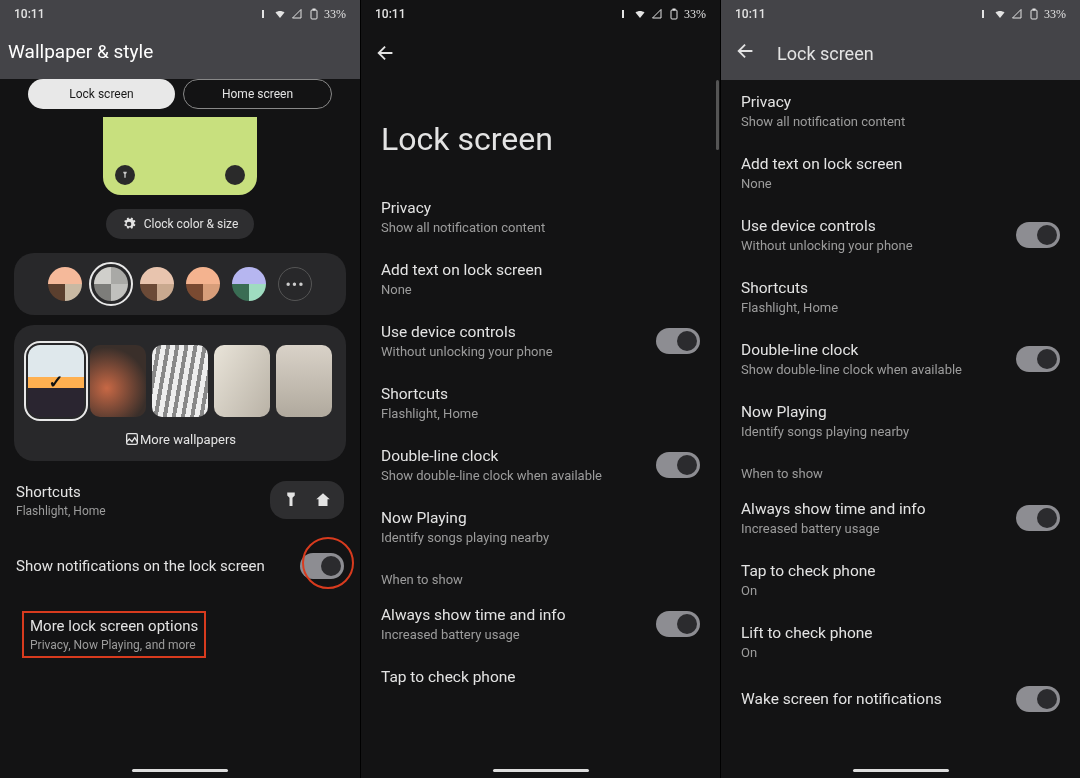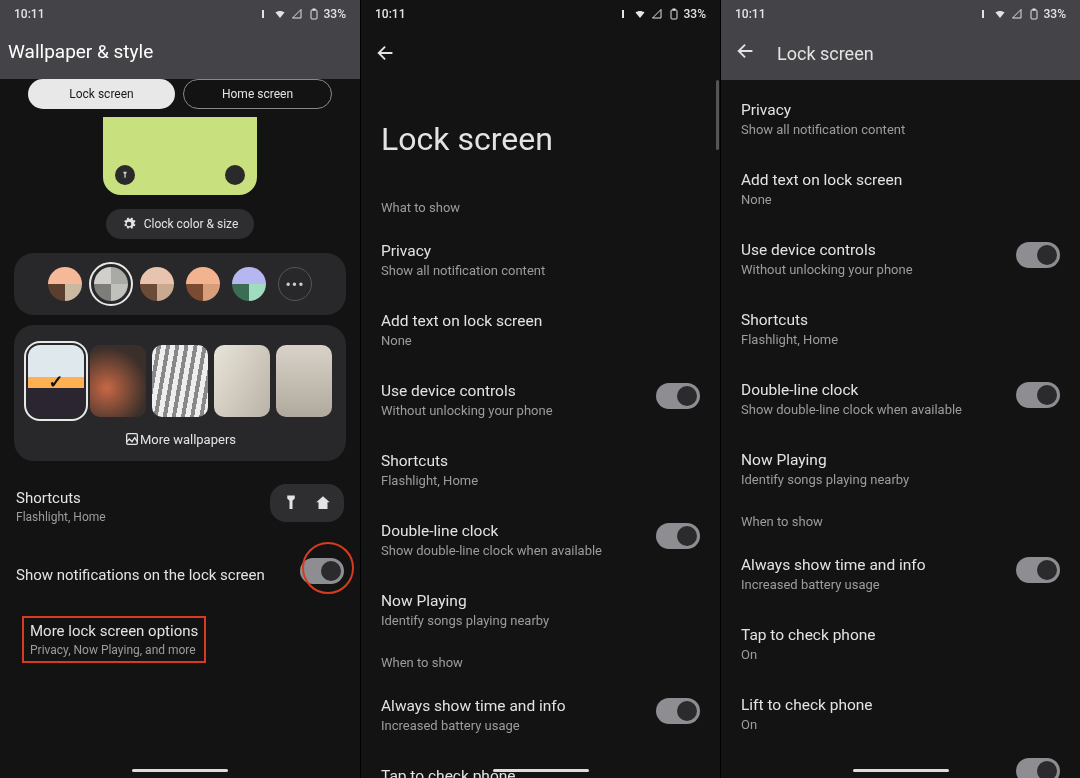--- a/index.html
+++ b/index.html
@@ -25,21 +25,21 @@
   .status-bar {
     height: 28px;
     display: flex;
     align-items: center;
     justify-content: space-between;
     padding: 0 14px;
     font-size: 12px;
     font-weight: 500;
     color: #e3e3e3;
   }
-  .status-right { display: flex; align-items: center; gap: 3px; }
+  .status-right { display: flex; align-items: center; gap: 3px; font-family: Liberation Serif, serif; }
   .status-right svg { width: 14px; height: 12px; }
 
   
   .p1-top { background: #444448; padding-bottom: 0; }
   .p1-title { font-size: 19px; padding: 12px 8px 16px; color: #fff; }
   .pill-row {
     display: flex; gap: 8px;
     padding: 0 14px 0;
     position: relative;
     top: 0px;
@@ -118,21 +118,21 @@
   .t5 { background: linear-gradient(#d9d2c8,#b0a99d); }
   .more-wp { display:flex;align-items:center;justify-content:center;margin-top:14px;font-size:13px;color:#e3e3e3; cursor:pointer;}
   .more-wp svg{width:16px;height:16px}
 
   
   .row {
     padding: 16px 2px;
     display:flex;
     align-items:center;
   }
-  .row-text { flex:1;margin-top:8px; }
+  .row-text { flex:1; }
   .row-title { font-size:15px; color:#e3e3e3; }
   .row-sub { font-size:12px; color:#9c9c9c; margin-top:3px; }
   .icon-pair {
     background:#2e2e30;border-radius:16px;padding:10px 12px;display:flex;gap:14px;align-items:center;
   }
   .icon-pair svg{width:18px;height:18px}
 
   .switch {
     width:44px;height:26px;border-radius:13px;background:#8d8d92;position:relative;cursor:pointer;flex-shrink:0;
   }
@@ -349,21 +349,20 @@
     <span class="back">
       <svg viewBox="0 0 24 24" fill="none" stroke="#e3e3e3" stroke-width="2">
           <path d="M19 12H5m6-7l-7 7 7 7"></path>
         </svg>
     </span>
   </div>
   <div class="scroll-ind"></div>
 
   <div class="big-title">Lock screen</div>
 
-  <div class="section-label">What to show</div>
 
   <div class="list-item">
     <div class="row-text">
         <div class="row-title">Privacy</div>
         <div class="row-sub">Show all notification content</div>
       </div>
   </div>
   <div class="list-item">
     <div class="row-text">
         <div class="row-title">Add text on lock screen</div>
@@ -513,20 +512,21 @@
       </div>
   </div>
   <div class="list-item">
     <div class="row-text">
         <div class="row-title">Lift to check phone</div>
         <div class="row-sub">On</div>
       </div>
   </div>
   <div class="list-item">
     <div class="row-text">
+        <div class="row-title">Wake screen for notifications</div>
       </div>
     <div class="switch">
         <div class="knob"></div>
       </div>
   </div>
 
   <div class="nav-handle"></div>
 </div>
 
 </body></html>

